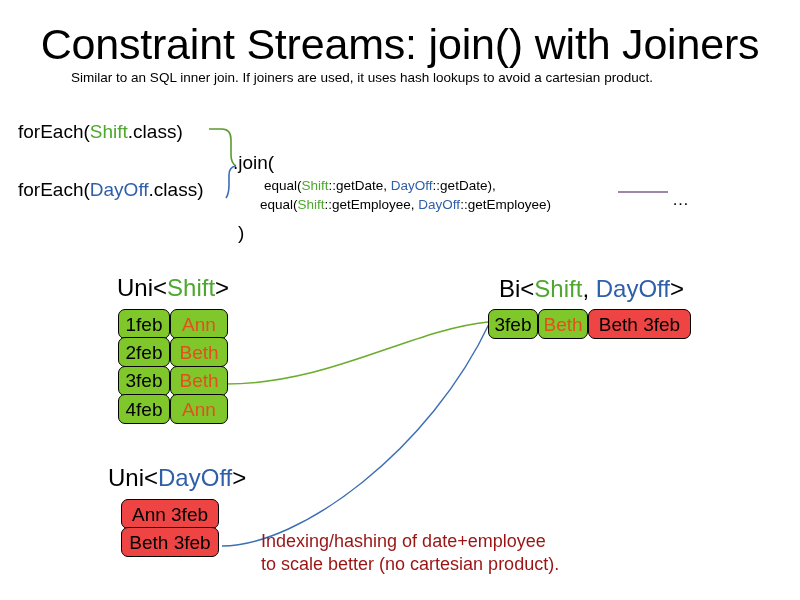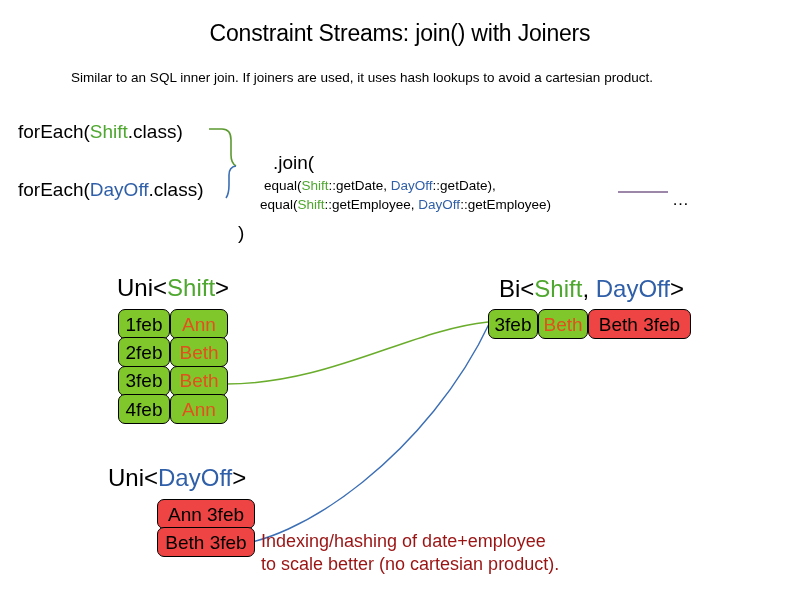--- a/index.html
+++ b/index.html
@@ -23,21 +23,21 @@
     height: 600px;
   }
 
   
   #title {
     position: absolute;
     top: 20px;
     left: 0;
     width: 800px;
     text-align: center;
-    font-size: 23px;
+    font-size: 43px;
     font-weight: normal;
     letter-spacing: -0.2px;
     color: #000;
     white-space: nowrap;
   }
   #subtitle {
     position: absolute;
     top: 70px;
     left: 0;
     width: 724px;
@@ -58,21 +58,21 @@
     position: absolute;
     font-size: 13.5px;
     white-space: pre;
     color: #000;
   }
   .tok-shift  { color: #4ea72e; }
   .tok-dayoff { color: #2f5fa8; }
 
   #code-foreach-shift  { left: 18px;  top: 121px; }
   #code-foreach-dayoff { left: 18px;  top: 179px; }
-  #code-join-open      { left: 233px; top: 152px; padding-left: 40px; }
+  #code-join-open      { left: 233px; top: 152px; }
   #code-equal-date     { left: 264px; top: 178px; }
   #code-equal-employee { left: 260px; top: 197px; }
   #code-join-close     { left: 238px; top: 222px; }
 
   #ellipsis {
     position: absolute;
     left: 672px;
     top: 190px;
     font-size: 17px;
     color: #000;
@@ -126,21 +126,21 @@
 
   
   #shift-table { left: 118px; top: 309px; }
   #shift-table .srow { display: flex; margin-bottom: -1.6px; }
   #shift-table .c-date { width: 52px; }
   #shift-table .c-name { width: 58px; }
 
   
   #dayoff-table { left: 121px; top: 499px; }
   #dayoff-table .drow { display: flex; margin-bottom: -1.6px; }
-  #dayoff-table .c-pair { width: 98px; margin-left: 36px; }
+  #dayoff-table .c-pair { width: 98px; }
 
   
   #bi-table { left: 488px; top: 309px; }
   #bi-table .brow { display: flex; }
   #bi-table .c-date { width: 50px; }
   #bi-table .c-name { width: 50px; }
   #bi-table .c-pair { width: 103px; }
 
   
   #caption {

